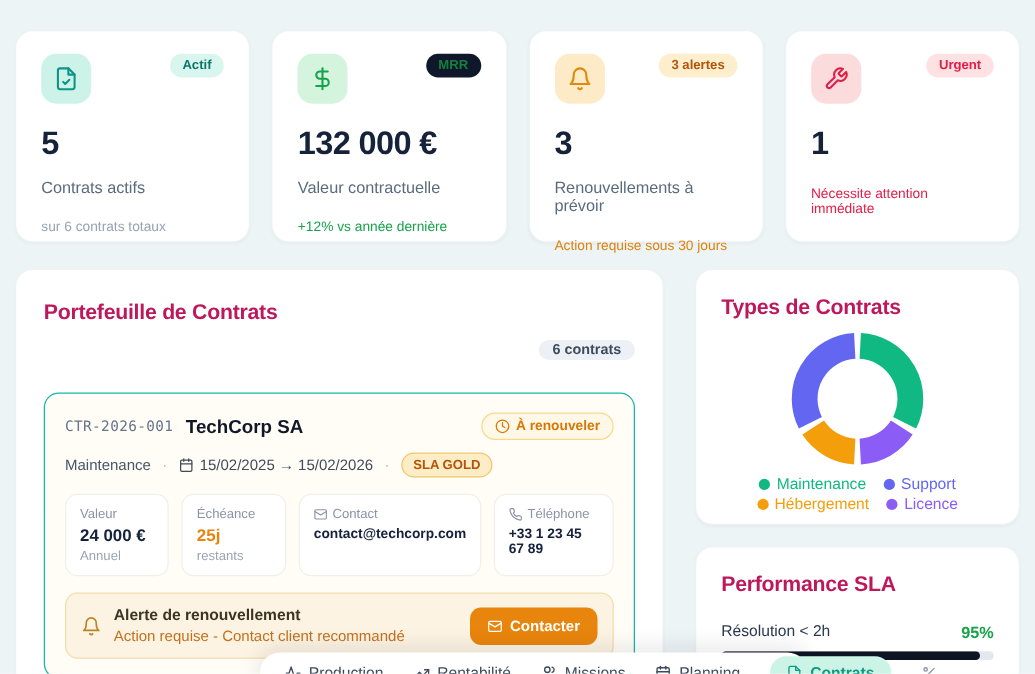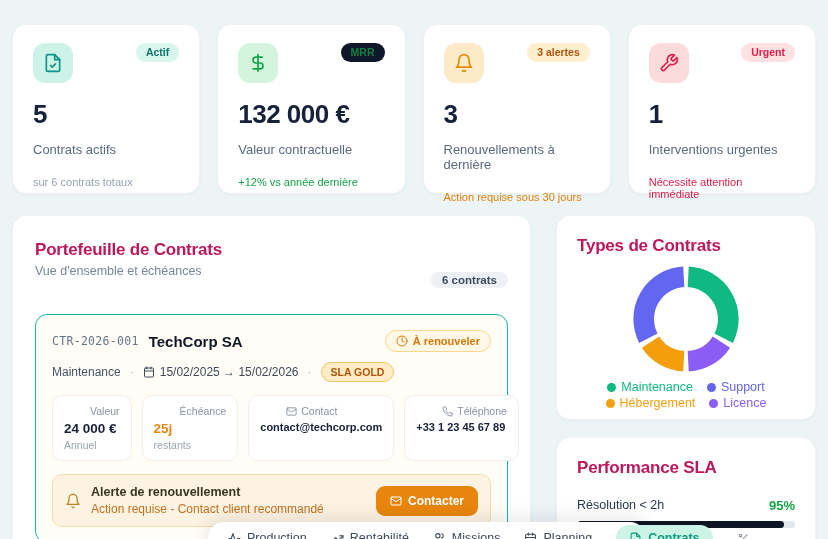--- a/index.html
+++ b/index.html
@@ -49,21 +49,21 @@
   .c-name { font-size:15px; font-weight:bold; color:#101828; }
   .pill-renew { margin-left:auto; display:inline-flex; align-items:center; gap:5px; border:1px solid #f6d98e; background:#fff8e7;
                 color:#d97706; font-size:11px; font-weight:bold; padding:4px 10px; border-radius:999px; }
   .c-meta { display:flex; align-items:center; gap:9px; margin-top:10px; font-size:12px; color:#475569; }
   .dot-sep { color:#a8b3c0; }
   .meta-date { display:inline-flex; align-items:center; gap:5px; color:#3f4a5a; }
   .pill-sla { background:#fcedc6; border:1px solid #f1c66c; color:#b45309; font-size:10.5px; font-weight:bold; padding:3px 9px; border-radius:999px; }
 
   .detail-grid { display:grid; grid-template-columns:1fr 1fr 1.25fr 1.15fr; gap:10px; margin-top:13px; }
   .detail-box { background:#fff; border:1px solid #f0efe9; border-radius:10px; padding:9px 11px; }
-  .d-label { font-size:10.5px; color:#8a94a6; display:flex; align-items:center; gap:4px;margin-left:26px; }
+  .d-label { font-size:10.5px; color:#8a94a6; display:flex; align-items:center; gap:4px; }
   .d-value { font-size:13.5px; font-weight:bold; color:#16213a; margin-top:4px; }
   .d-value.orange { color:#e8850d; }
   .d-value.small { font-size:11px; }
   .d-sub { font-size:10.5px; color:#9aa5b1; margin-top:3px; }
 
   .alert-box { display:flex; align-items:center; gap:10px; background:#fdf3e2; border:1px solid #f3ddab; border-radius:10px;
                padding:10px 12px; margin-top:13px; }
   .alert-icon { color:#bc8424; flex:0 0 auto; }
   .alert-title { font-size:12.5px; font-weight:bold; color:#3c3526; }
   .alert-desc { font-size:12px; color:#c2721f; margin-top:3px; }
@@ -138,46 +138,44 @@
       <div class="stat-head">
         <div class="icon-box">
           <svg width="20" height="20" viewBox="0 0 24 24" fill="none" stroke="currentColor" stroke-width="2" stroke-linecap="round" stroke-linejoin="round">
               <path d="M6 8a6 6 0 0 1 12 0c0 7 3 9 3 9H3s3-2 3-9"></path>
               <path d="M10.3 21a1.94 1.94 0 0 0 3.4 0"></path>
             </svg>
         </div>
         <span class="badge">3 alertes</span>
       </div>
       <div class="stat-value">3</div>
-      <div class="stat-label">Renouvellements à dernière</div>
+      <div class="stat-label">Renouvellements à prévoir</div>
       <div class="stat-foot">Action requise sous 30 jours</div>
     </div>
 
     <div class="stat-card c-red">
       <div class="stat-head">
         <div class="icon-box">
           <svg width="20" height="20" viewBox="0 0 24 24" fill="none" stroke="currentColor" stroke-width="2" stroke-linecap="round" stroke-linejoin="round">
               <path d="M14.7 6.3a1 1 0 0 0 0 1.4l1.6 1.6a1 1 0 0 0 1.4 0l3.77-3.77a6 6 0 0 1-7.94 7.94l-6.91 6.91a2.12 2.12 0 0 1-3-3l6.91-6.91a6 6 0 0 1 7.94-7.94l-3.76 3.76z"></path>
             </svg>
         </div>
         <span class="badge">Urgent</span>
       </div>
       <div class="stat-value">1</div>
-      <div class="stat-label">Interventions urgentes</div>
       <div class="stat-foot">Nécessite attention immédiate</div>
     </div>
   </div>
 
   <div class="main-row">
 
     <div class="panel left-panel">
       <div class="panel-head">
         <div>
           <div class="panel-title">Portefeuille de Contrats</div>
-          <div class="panel-sub">Vue d'ensemble et échéances</div>
         </div>
         <span class="count-pill">6 contrats</span>
       </div>
 
       <div class="contract amber">
         <div class="c-head">
           <span class="c-ref">CTR-2026-001</span>
           <span class="c-name">TechCorp SA</span>
           <span class="pill-renew">
             <span>

